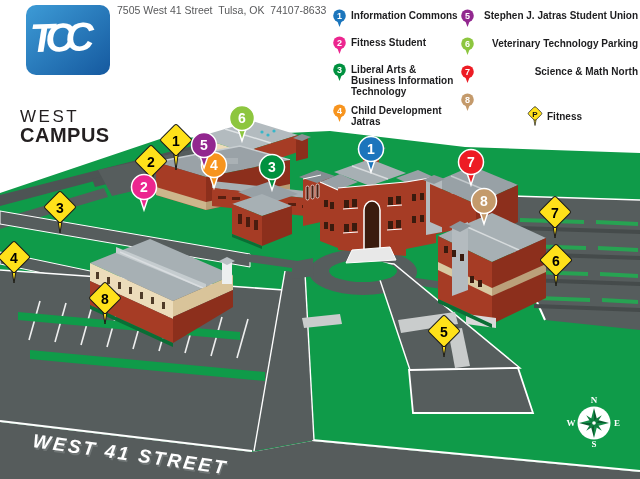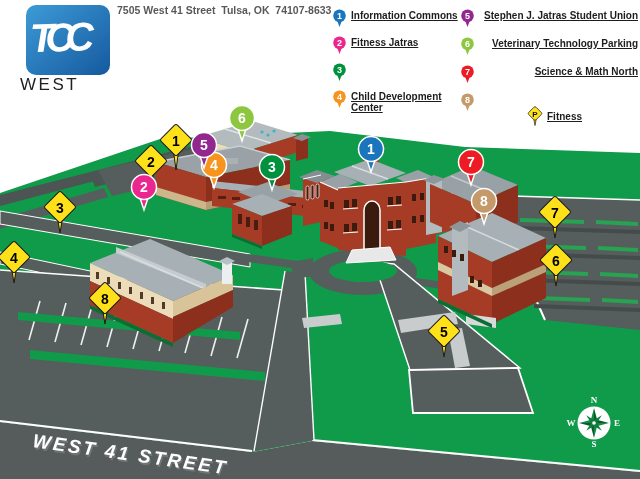--- a/index.html
+++ b/index.html
@@ -2,32 +2,32 @@
 <html><head>
 <meta charset="utf-8">
 <style>
   html,body{margin:0;padding:0;background:#888;}
   #stage{position:relative;width:640px;height:479px;background:#ffffff;overflow:hidden;
          font-family:"Liberation Sans",sans-serif;}
   #map-svg{position:absolute;left:0;top:0;}
   
   #logo{position:absolute;left:26px;top:5px;width:84px;height:70px;}
   #campus-words{position:absolute;left:20px;top:76px;color:#231f20;}
-  #campus-word1{font-size:17px;font-weight:400;letter-spacing:2.5px;line-height:17px;}
+  #campus-word1{font-size:17px;font-weight:400;letter-spacing:2.5px;line-height:17px;margin-top:32px;}
   #campus-word2{font-size:20px;font-weight:700;letter-spacing:0.5px;line-height:20px;}
-  #address{position:absolute;left:117px;top:4px;font-size:10.5px;font-weight:700;
+  #address{position:absolute;left:117px;top:4px;font-size:10.5px;font-weight:400;
            color:#58595b;white-space:pre;text-align:center;}
   
   .legend-col{position:absolute;display:flex;flex-direction:column;}
   #legend-col1{left:332px;top:9px;width:130px;}
   #legend-col2{left:460px;top:9px;width:178px;}
   .legend-item{display:flex;align-items:flex-start;margin-bottom:7px;}
   #legend-col2 .legend-item{margin-bottom:8px;}
   .legend-item svg{flex:0 0 auto;margin-right:4px;}
-  .legend-label{font-size:10px;font-weight:600;color:#1d1d1f;line-height:11px;padding-top:1px;width:114px;text-decoration:underline;}
+  .legend-label{font-size:10px;font-weight:600;color:#1d1d1f;line-height:11px;padding-top:1px;width:114px;}
   #legend-col2 .legend-label{width:165px;white-space:nowrap;text-align:right;}
   #legend-parking{position:absolute;left:527px;top:106px;display:flex;align-items:center;}
   #legend-parking .legend-label{width:auto;padding-top:0;}
   .lpin-num{fill:#fff;font:700 9px "Liberation Sans",sans-serif;text-anchor:middle;}
   .ppin-num{fill:#111;font:700 8px "Liberation Sans",sans-serif;text-anchor:middle;}
   
   .pin-num{fill:#fff;font:700 14px "Liberation Sans",sans-serif;text-anchor:middle;}
   .dia-num{fill:#000;font:700 14px "Liberation Sans",sans-serif;text-anchor:middle;}
   .cmp{fill:#fff;font:700 9px "Liberation Serif",serif;text-anchor:middle;}
   .street-txt{font:italic 700 19px "Liberation Sans",sans-serif;letter-spacing:2.5px;}
@@ -446,20 +446,21 @@
       <linearGradient id="logoblue" x1="0" y1="0" x2="1" y2="1">
         <stop offset="0" stop-color="#3d9bd6"></stop>
           <stop offset="1" stop-color="#15599f"></stop>
       </linearGradient>
     </defs>
     <rect x="0" y="0" width="84" height="70" rx="10" fill="url(#logoblue)"></rect>
     <text class="logo-letter" x="4" y="46" letter-spacing="-9" transform="rotate(-2 42 35)">TCC</text>
   </svg>
   <div id="campus-words">
     <div id="campus-word1">WEST</div>
+    <div id="campus-word2">CAMPUS</div>
   </div>
   <div id="address">7505 West 41 Street  Tulsa, OK  74107-8633</div>
 
   <div id="legend-col1" class="legend-col">
     <div class="legend-item">
       <svg width="15" height="20" viewBox="0 0 15 20">
         <g fill="#1b75bc">
             <path d="M4.5,10 L10.5,10 L7.5,18 Z"></path>
             <circle cx="7.5" cy="6.8" r="6.3"></circle>
           </g>
@@ -468,40 +469,41 @@
       <span class="legend-label">Information Commons</span>
     </div>
     <div class="legend-item">
       <svg width="15" height="20" viewBox="0 0 15 20">
         <g fill="#ec268f">
             <path d="M4.5,10 L10.5,10 L7.5,18 Z"></path>
             <circle cx="7.5" cy="6.8" r="6.3"></circle>
           </g>
         <text class="lpin-num" x="7.5" y="9.8">2</text>
         </svg>
-      <span class="legend-label">Fitness Jatras</span>
+      <span class="legend-label">Fitness Student</span>
     </div>
     <div class="legend-item">
       <svg width="15" height="20" viewBox="0 0 15 20">
         <g fill="#00913f">
             <path d="M4.5,10 L10.5,10 L7.5,18 Z"></path>
             <circle cx="7.5" cy="6.8" r="6.3"></circle>
           </g>
         <text class="lpin-num" x="7.5" y="9.8">3</text>
         </svg>
+      <span class="legend-label">Liberal Arts &amp; Business Information Technology</span>
     </div>
     <div class="legend-item">
       <svg width="15" height="20" viewBox="0 0 15 20">
         <g fill="#f7941e">
             <path d="M4.5,10 L10.5,10 L7.5,18 Z"></path>
             <circle cx="7.5" cy="6.8" r="6.3"></circle>
           </g>
         <text class="lpin-num" x="7.5" y="9.8">4</text>
         </svg>
-      <span class="legend-label">Child Development Center</span>
+      <span class="legend-label">Child Development Jatras</span>
     </div>
   </div>
 
   <div id="legend-col2" class="legend-col">
     <div class="legend-item">
       <svg width="15" height="20" viewBox="0 0 15 20">
         <g fill="#92278f">
             <path d="M4.5,10 L10.5,10 L7.5,18 Z"></path>
             <circle cx="7.5" cy="6.8" r="6.3"></circle>
           </g>

